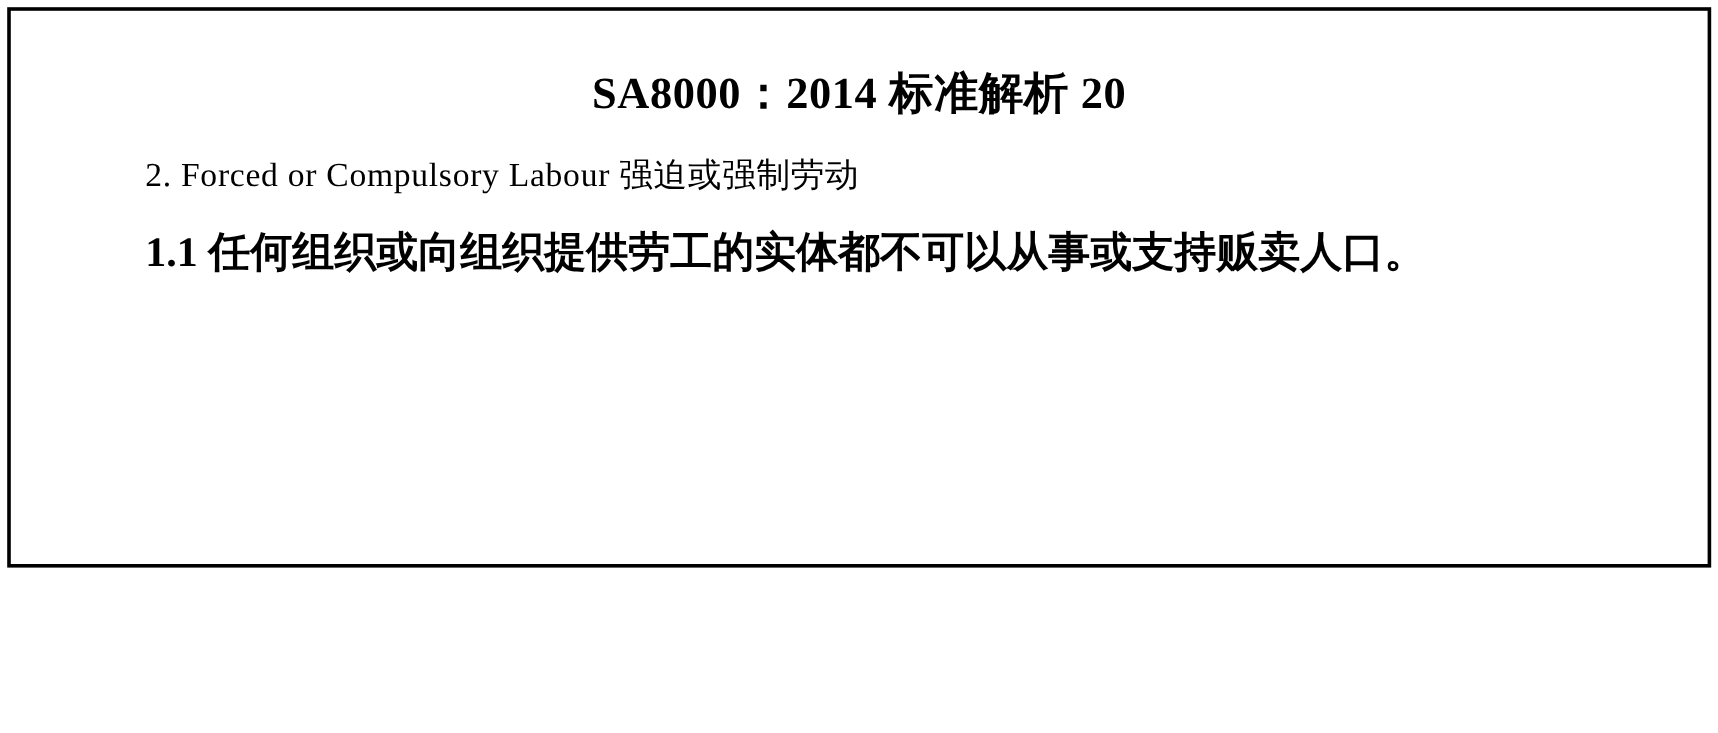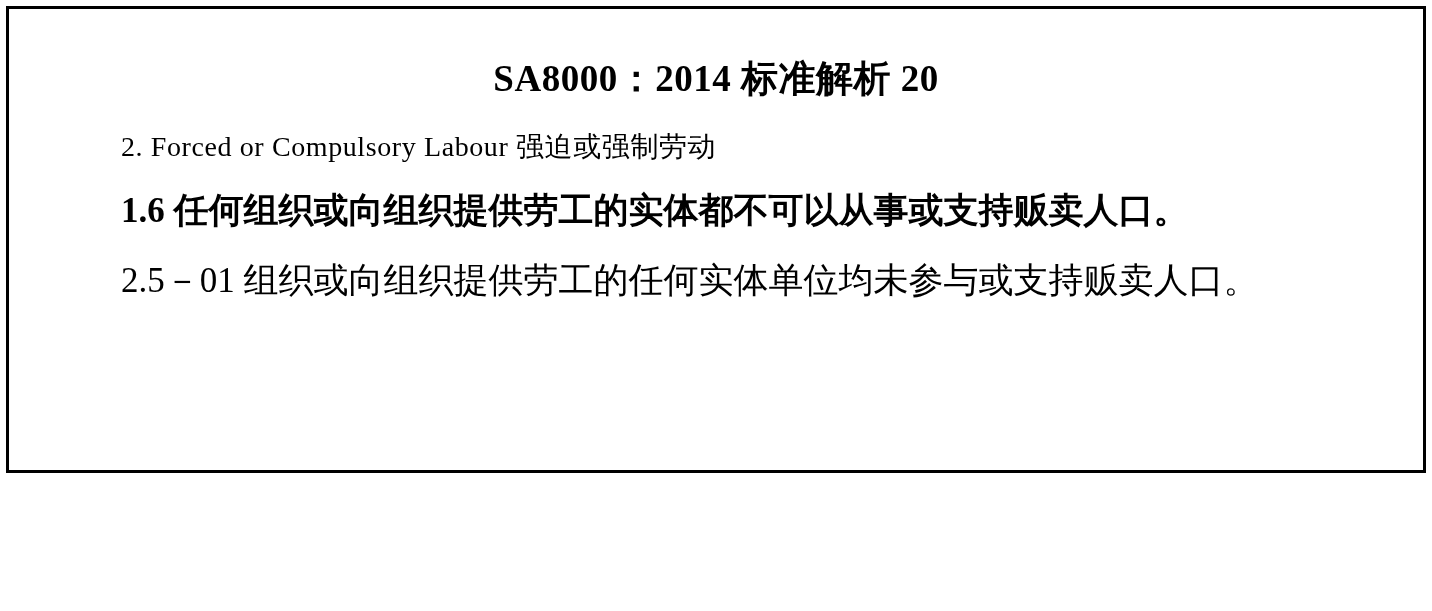--- a/index.html
+++ b/index.html
@@ -66,18 +66,17 @@
 </head>
 <body>
 
 <div class="page">
   <div class="slide-box">
 
     <div class="doc-title">SA8000：2014 标准解析 20</div>
 
     <div class="body-line para indent p-latin">2. Forced or Compulsory Labour 强迫或强制劳动</div>
 
-    <div class="body-line para indent p-25">1.6 任何组织或向组织提供劳工的实体都不可以从事或支持贩卖人口。</div>
+    <div class="body-line para indent p-25">1.1 任何组织或向组织提供劳工的实体都不可以从事或支持贩卖人口。</div>
 
-    <div class="body-line para indent p-2501">2.5－01 组织或向组织提供劳工的任何实体单位均未参与或支持贩卖人口。</div>
 
   </div>
 </div>
 
 </body></html>

